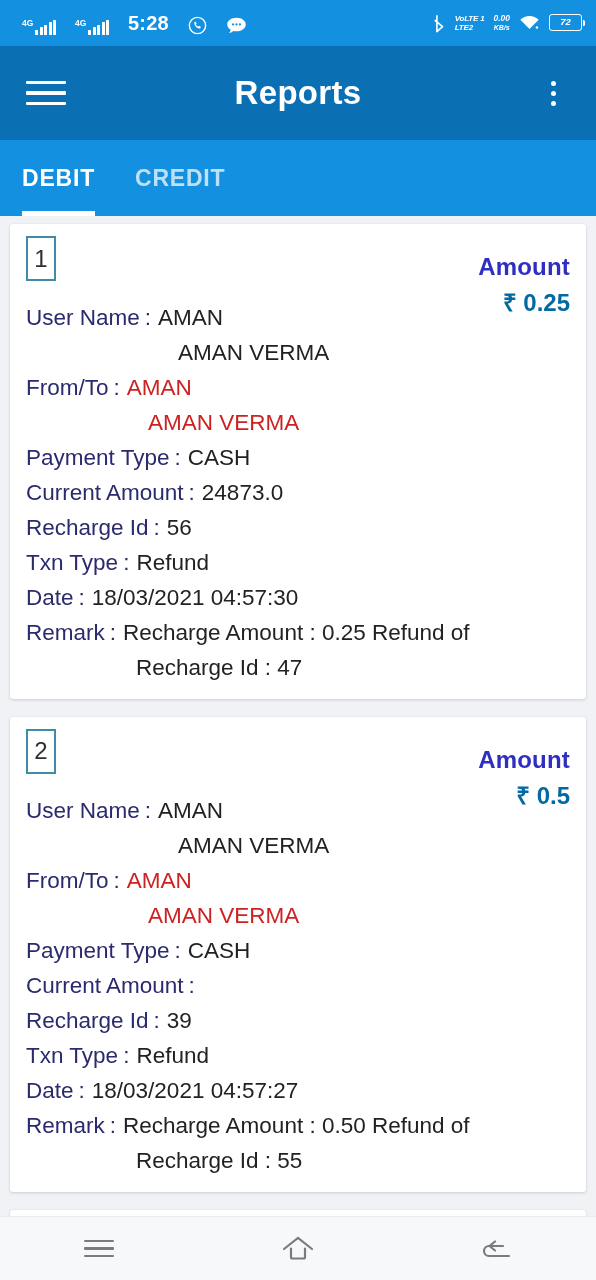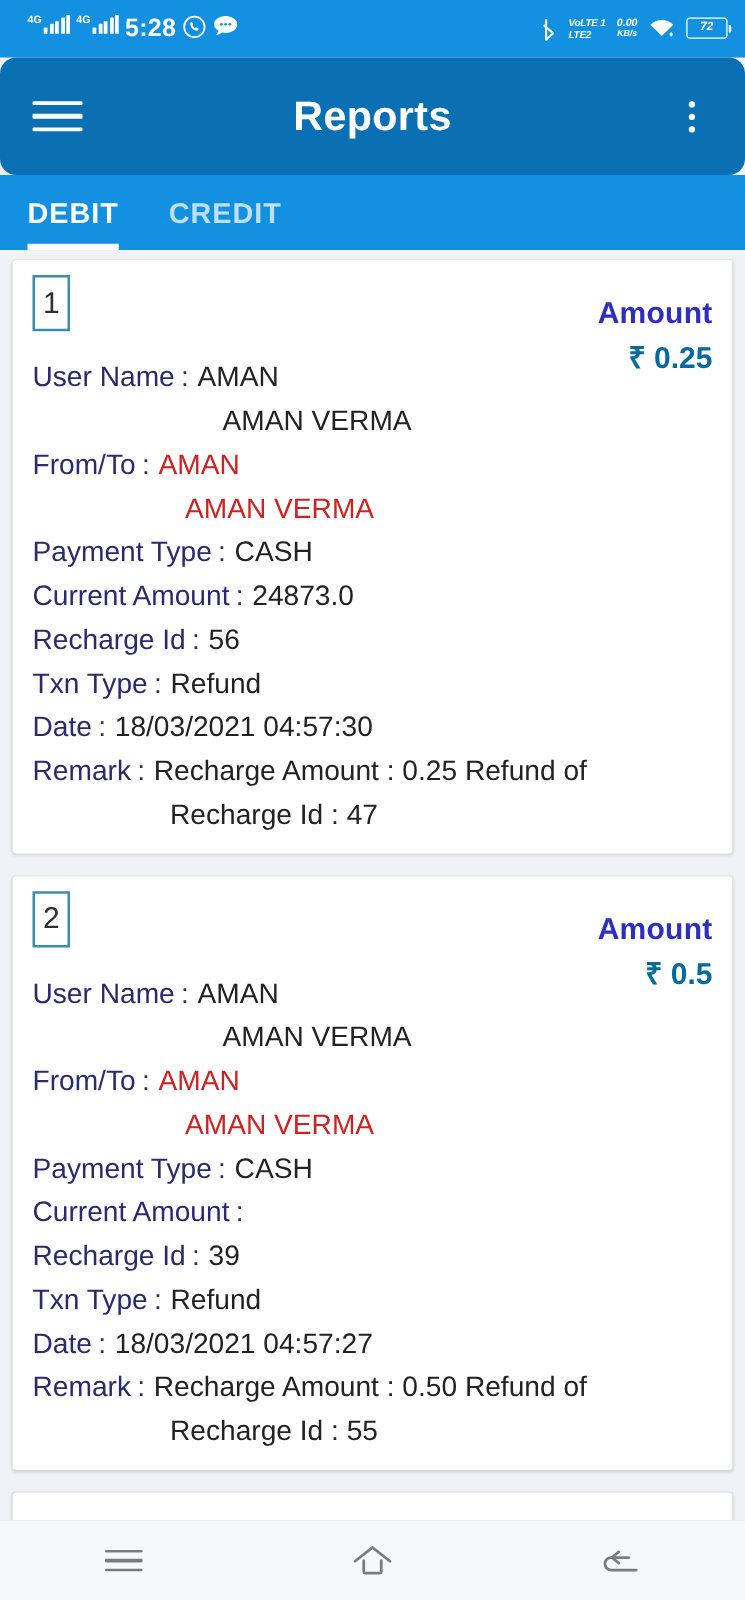--- a/index.html
+++ b/index.html
@@ -24,21 +24,21 @@
   
   .status-bar {
     height: 46px;
     background: #1391e0;
     display: flex;
     align-items: center;
     padding: 0 14px 0 22px;
     color: #ffffff;
     flex: 0 0 auto;
   }
-  .status-left { display: flex; align-items: flex-start; gap: 5px; }
+  .status-left { display: flex; align-items: flex-end; gap: 19px; }
   .status-right { display: flex; align-items: flex-start; gap: 9px; margin-left: auto; font-style: italic; }
 
   .signal { display: flex; align-items: flex-end; gap: 1.5px; height: 15px; position: relative; padding-left: 13px; }
   .signal .g4 {
     position: absolute; left: 0; top: -1px;
     font-size: 8.5px; font-weight: bold; line-height: 1;
   }
   .signal i { display: block; width: 3px; background: #ffffff; border-radius: 0.5px; }
   .signal i:nth-child(2) { height: 5px; }
   .signal i:nth-child(3) { height: 7.5px; }
@@ -76,35 +76,34 @@
 
   
   .app-bar {
     height: 94px;
     background: #0b6fb4;
     display: flex;
     align-items: center;
     padding: 0 26px;
     flex: 0 0 auto;
     position: relative;
-    border-radius: 13px;
   }
   .hamburger { width: 40px; height: 30px; display: flex; flex-direction: column; justify-content: center; gap: 7px; cursor: pointer; }
   .hamburger i { display: block; height: 3.5px; background: #ffffff; border-radius: 1px; }
   .app-title {
     position: absolute; left: 0; right: 0; text-align: center;
     color: #ffffff; font-size: 33px; font-weight: bold; letter-spacing: 0.3px;
     pointer-events: none;
   }
   .overflow { margin-left: auto; width: 34px; height: 34px; display: flex; flex-direction: column; align-items: center; justify-content: center; gap: 5px; cursor: pointer; z-index: 2; }
   .overflow i { display: block; width: 5px; height: 5px; background: #ffffff; border-radius: 50%; }
 
   
   .tab-bar {
-    height: 60px;
+    height: 76px;
     background: #1391e0;
     display: flex;
     align-items: stretch;
     padding-left: 22px;
     flex: 0 0 auto;
   }
   .tab {
     display: flex; align-items: center; justify-content: center;
     padding: 0 20px 0 0;
     font-size: 23px; font-weight: bold; letter-spacing: 0.8px;

